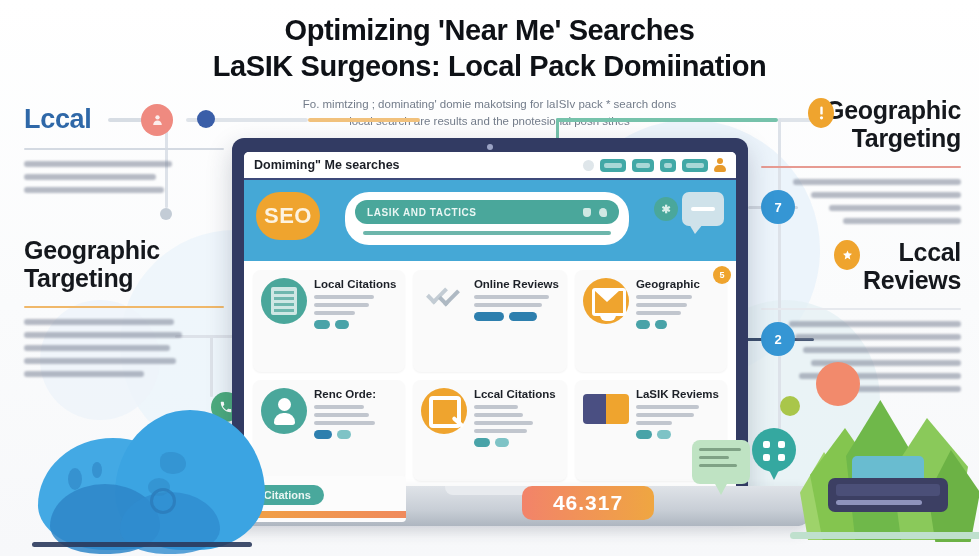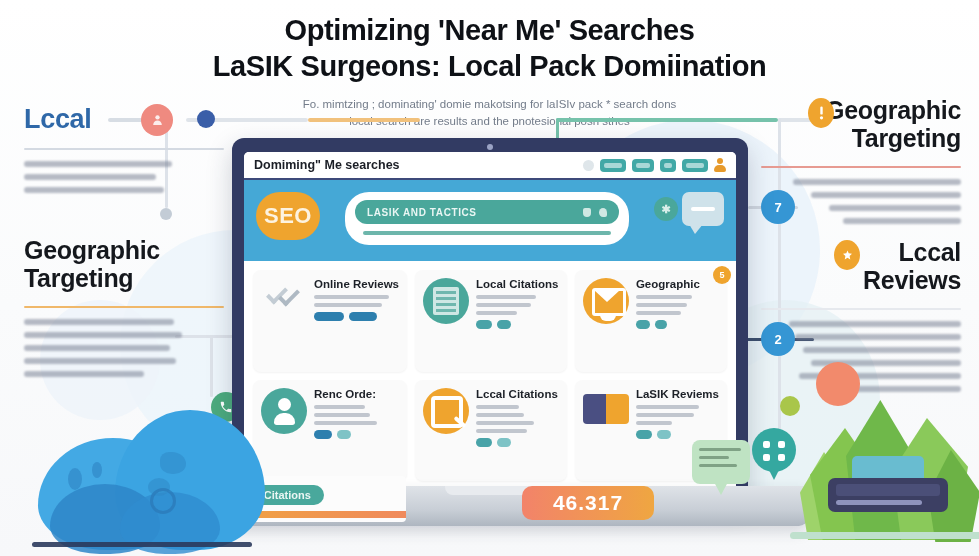--- a/index.html
+++ b/index.html
@@ -313,53 +313,53 @@
             <div class="hero-right">
               <div class="hr-circle">✱</div>
               <div class="hr-bubble"></div>
             </div>
           </div>
         </div>
 
         <div class="grid">
 
           <div class="card">
+            <div class="cicon" style="background:#4aa79b;">
+                <i class="ic-doc"></i>
+              </div>
+            <div class="cbody">
+              <div class="ctitle">Local Citations</div>
+              <div class="cblur">
+                  <span style="width:72%"></span>
+                  <span style="width:66%"></span>
+                  <span style="width:50%"></span>
+                </div>
+              <div class="ctags">
+                <i class="tag" style="width:16px;background:#49a3a8"></i>
+                <i class="tag" style="width:14px;background:#49a3a8"></i>
+              </div>
+            </div>
+          </div>
+
+          <div class="card">
             <div class="cicon plain">
                 <span class="ic-check">
                   <i></i>
                   <i></i>
                 </span>
               </div>
             <div class="cbody">
               <div class="ctitle">Online Reviews</div>
               <div class="cblur">
                   <span style="width:88%"></span>
                   <span style="width:80%"></span>
                 </div>
               <div class="ctags">
                 <i class="tag" style="width:30px;background:#2d7fae"></i>
                 <i class="tag" style="width:28px;background:#2d7fae"></i>
-              </div>
-            </div>
-          </div>
-
-          <div class="card">
-            <div class="cicon" style="background:#4aa79b;">
-                <i class="ic-doc"></i>
-              </div>
-            <div class="cbody">
-              <div class="ctitle">Local Citations</div>
-              <div class="cblur">
-                  <span style="width:72%"></span>
-                  <span style="width:66%"></span>
-                  <span style="width:50%"></span>
-                </div>
-              <div class="ctags">
-                <i class="tag" style="width:16px;background:#49a3a8"></i>
-                <i class="tag" style="width:14px;background:#49a3a8"></i>
               </div>
             </div>
           </div>
 
           <div class="card">
             <div class="cicon" style="background:#efa42e;">
                 <i class="ic-mail"></i>
               </div>
             <div class="cbody">
               <div class="ctitle">Geographic</div>

